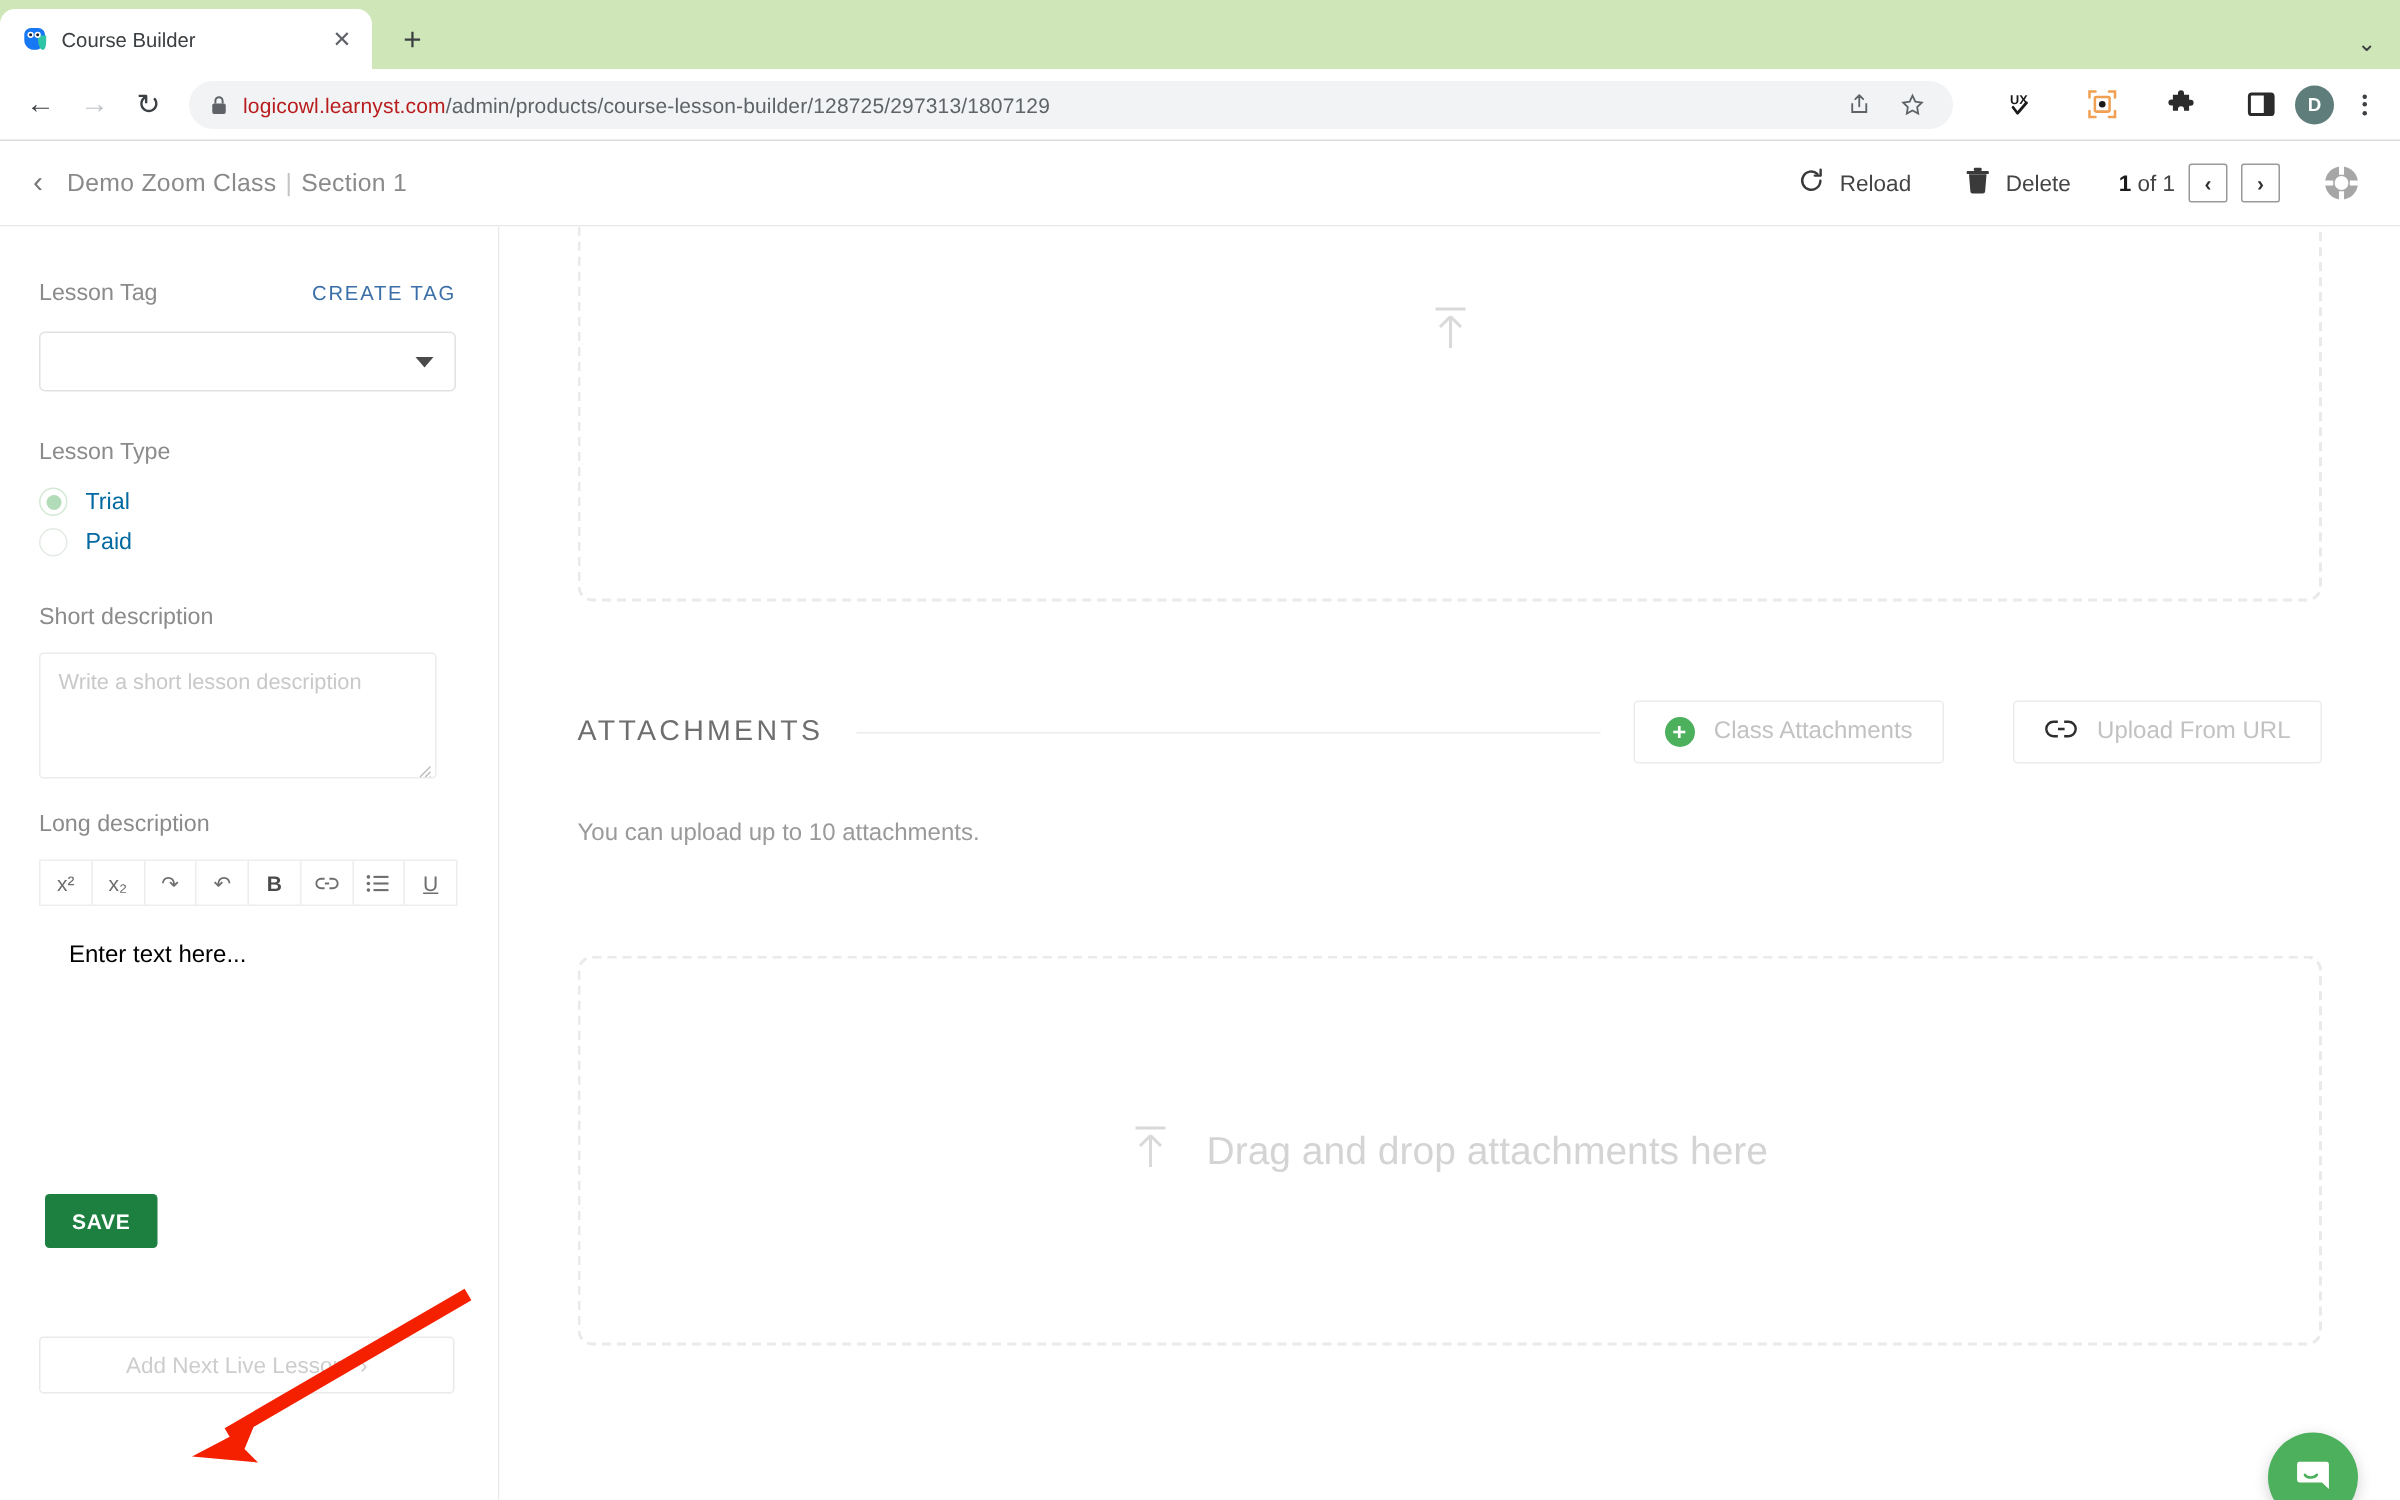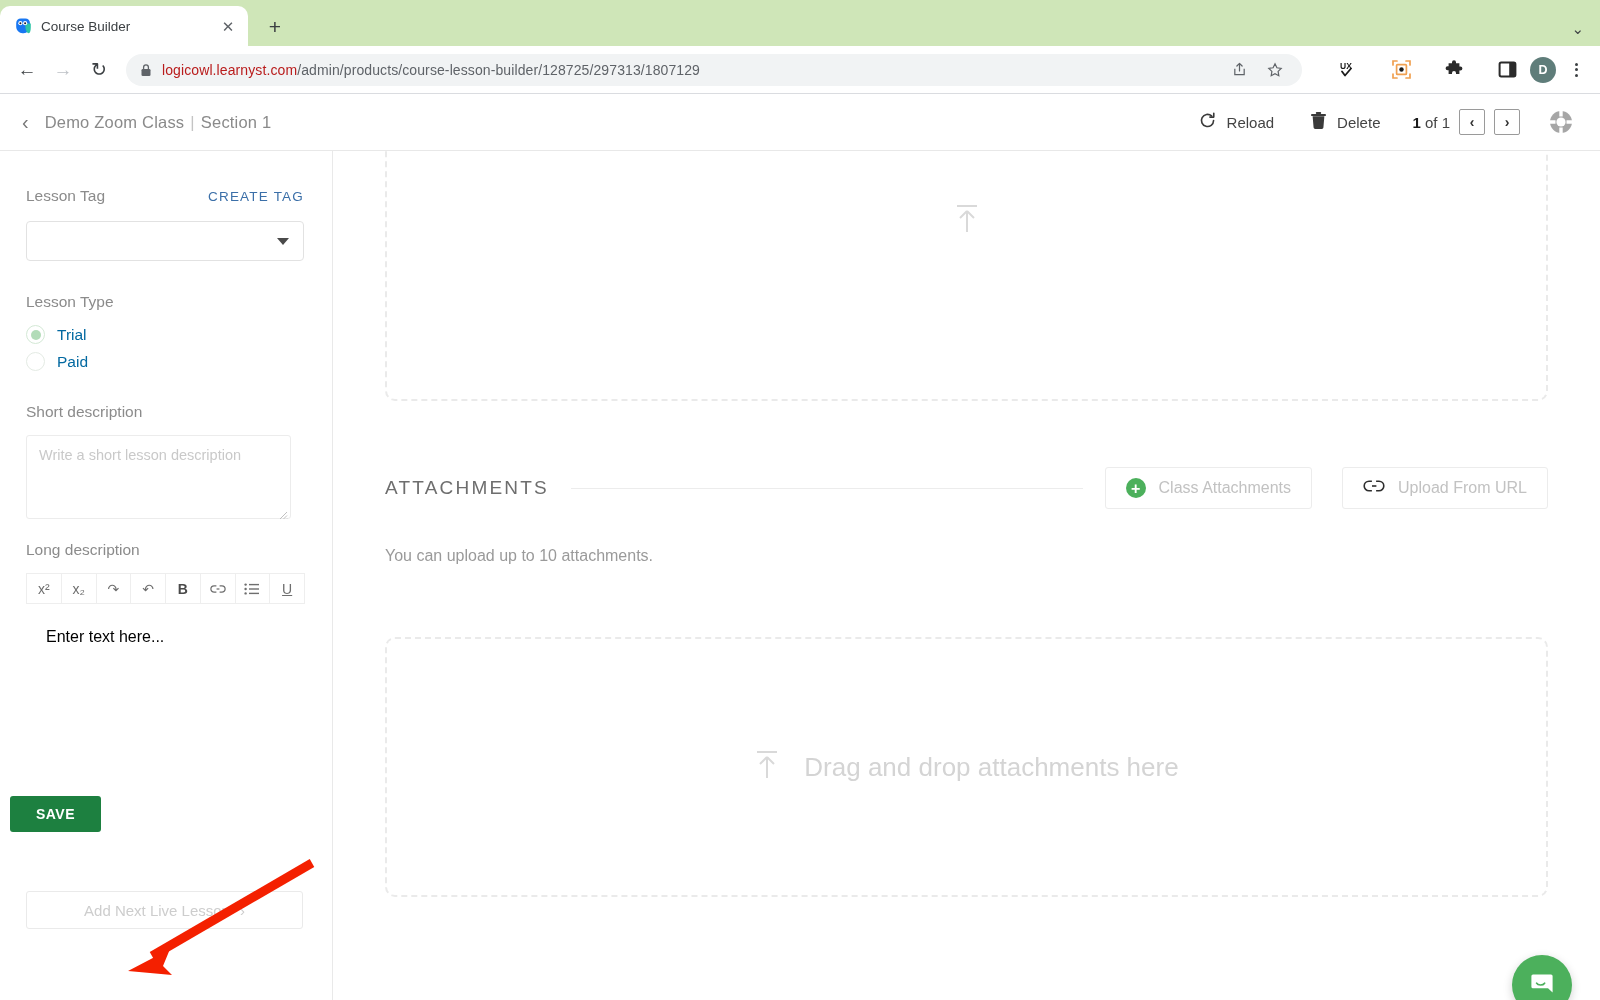--- a/index.html
+++ b/index.html
@@ -142,22 +142,22 @@
     position: absolute; right: 2px; bottom: 2px; width: 10px; height: 10px;
   }
   .rte-toolbar { margin-top: 14px; display: flex; }
   .rte-btn {
     width: 40px; height: 31px; border: 1px solid #eeeeee; margin-right: -1px;
     display: flex; align-items: center; justify-content: center;
     font-size: 14px; color: #6e6e6e; background: #fff;
   }
   .rte-placeholder { margin-top: 24px; margin-left: 20px; font-size: 16px; color: #000000; }
   .save-btn {
-    position: absolute; left: 10px; top: 645px;
-    width: 91px; height: 36px; background: #1d8040; border-radius: 3px;
+    position: absolute; left: 30px; top: 645px;
+    width: 75px; height: 36px; background: #1d8040; border-radius: 3px;
     color: #fff; font-size: 14px; font-weight: 700; letter-spacing: .5px;
     display: flex; align-items: center; justify-content: center;
   }
   .add-next {
     position: absolute; left: 26px; top: 740px;
     width: 277px; height: 38px; border: 1px solid #eaeaea; border-radius: 3px;
     display: flex; align-items: center; justify-content: center; gap: 10px;
     font-size: 15px; color: #cdcdcd;
   }
   .annotation-arrow { position: absolute; left: 0; top: 520px; pointer-events: none; }
@@ -416,21 +416,21 @@
       </div>
     </div>
 
     <div class="section-head">
       <span class="section-title">ATTACHMENTS</span>
       <span class="rule"></span>
       <span class="upload-btn">
         <span class="plus-circle">+</span>
         <span>Class Attachments</span>
       </span>
-      <span class="upload-btn" style="margin-left:8px">
+      <span class="upload-btn" style="margin-left:24px">
         <span>
           <svg width="22" height="16" viewBox="0 0 22 16">
             <path d="M9 8h4.4" stroke="#2e2e2e" stroke-width="1.6"></path>
             <path d="M8.9 3.2H6a4.8 4.8 0 0 0 0 9.6h2.9" stroke="#2e2e2e" stroke-width="1.6" fill="none"></path>
             <path d="M13.1 3.2H16a4.8 4.8 0 0 1 0 9.6h-2.9" stroke="#2e2e2e" stroke-width="1.6" fill="none"></path>
           </svg>
         </span>
         <span>Upload From URL</span>
       </span>
     </div>

